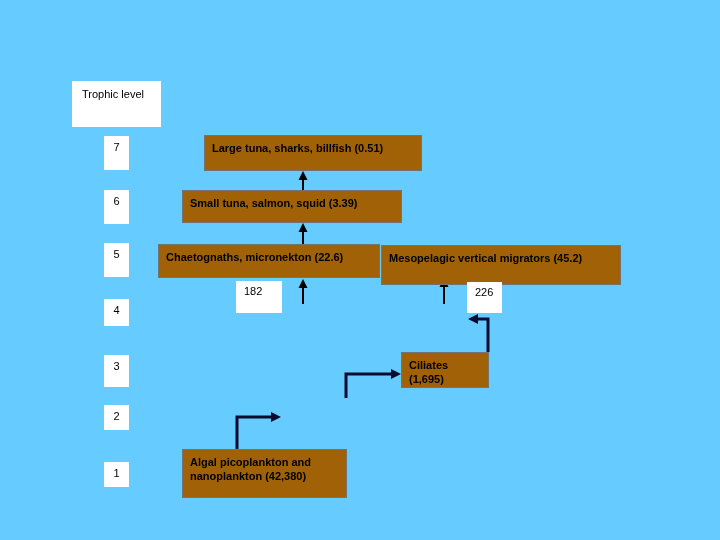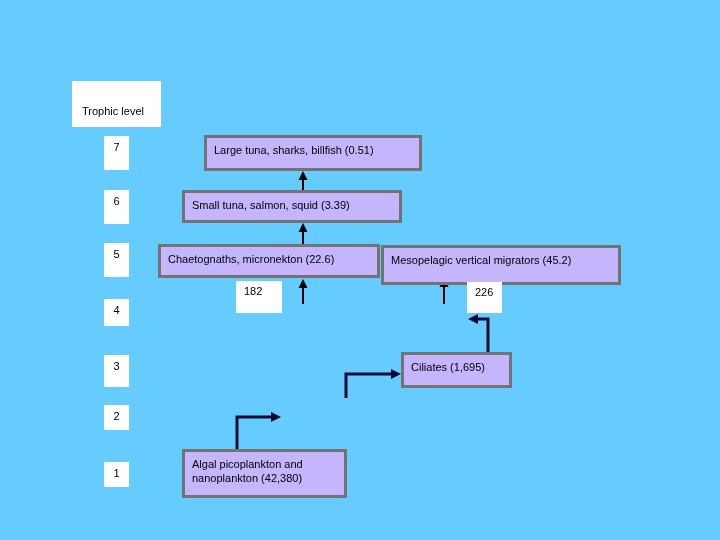--- a/index.html
+++ b/index.html
@@ -7,40 +7,41 @@
     position:relative;
     width:720px;height:540px;
     background:#66CCFF;
     overflow:hidden;
     font-family:"Liberation Sans", sans-serif;
     font-size:11px;
     color:#000;
   }
   .abs{position:absolute;box-sizing:border-box;}
   .node{
-    background:#c4b5fd;
-    border:3px solid #737373;
+    background:#a16207;
+    border:1px solid #737373;
     padding:5px 6px 0 7px;
     white-space:pre-line;
     line-height:1.3;
+    font-weight:bold;
   }
   .plain{
     background:#fff;
     border:none;
   }
   .lvl{
     left:104px;width:25px;
     text-align:center;
     padding-top:5px;
   }
   .flux{
     padding:4px 0 0 8px;
   }
   .title-box{
-    padding:24px 0 0 10px;
+    padding:7px 0 0 10px;
   }
   svg.arrows{
     position:absolute;left:0;top:0;
     pointer-events:none;
   }
 </style>
 </head>
 <body>
 
 <div class="slide">
@@ -85,20 +86,20 @@
   <div class="abs plain lvl" style="top:243px;height:34px">5</div>
   <div class="abs plain lvl" style="top:299px;height:27px">4</div>
   <div class="abs plain lvl" style="top:355px;height:32px">3</div>
   <div class="abs plain lvl" style="top:405px;height:25px">2</div>
   <div class="abs plain lvl" style="top:462px;height:25px">1</div>
 
   <div class="abs node" style="left:204px;top:135px;width:218px;height:36px">Large tuna, sharks, billfish (0.51)</div>
   <div class="abs node" style="left:182px;top:190px;width:220px;height:33px">Small tuna, salmon, squid (3.39)</div>
   <div class="abs node" style="left:158px;top:244px;width:222px;height:34px">Chaetognaths, micronekton (22.6)</div>
   <div class="abs node" style="left:381px;top:245px;width:240px;height:40px">Mesopelagic vertical migrators (45.2)</div>
-  <div class="abs node" style="left:401px;top:352px;width:111px;height:36px">Ciliates (1,695)</div>
+  <div class="abs node" style="left:401px;top:352px;width:88px;height:36px">Ciliates (1,695)</div>
   <div class="abs node" style="left:182px;top:449px;width:165px;height:49px">Algal picoplankton and
 nanoplankton (42,380)</div>
 
   <div class="abs plain flux" style="left:236px;top:281px;width:46px;height:32px">182</div>
   <div class="abs plain flux" style="left:467px;top:282px;width:35px;height:31px">226</div>
 
 </div>
 
 </body></html>

